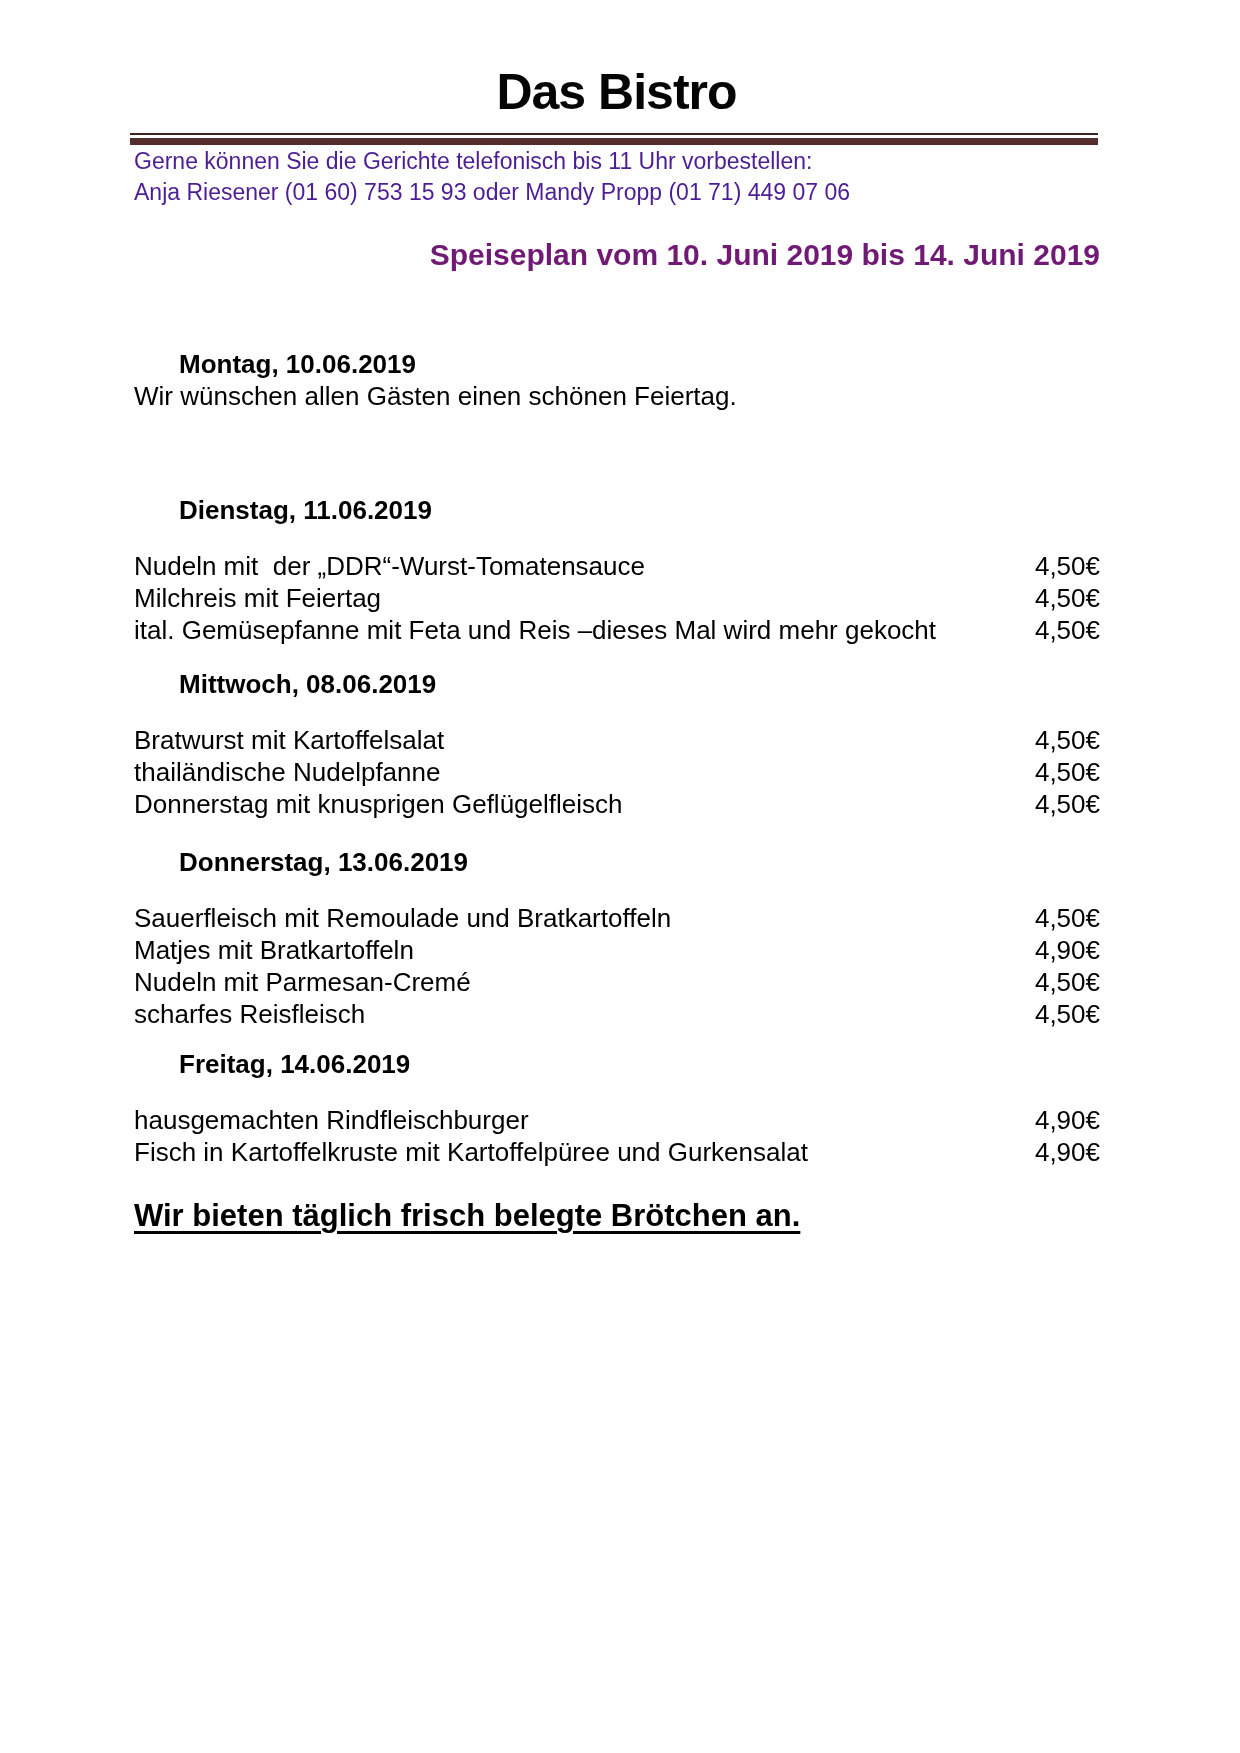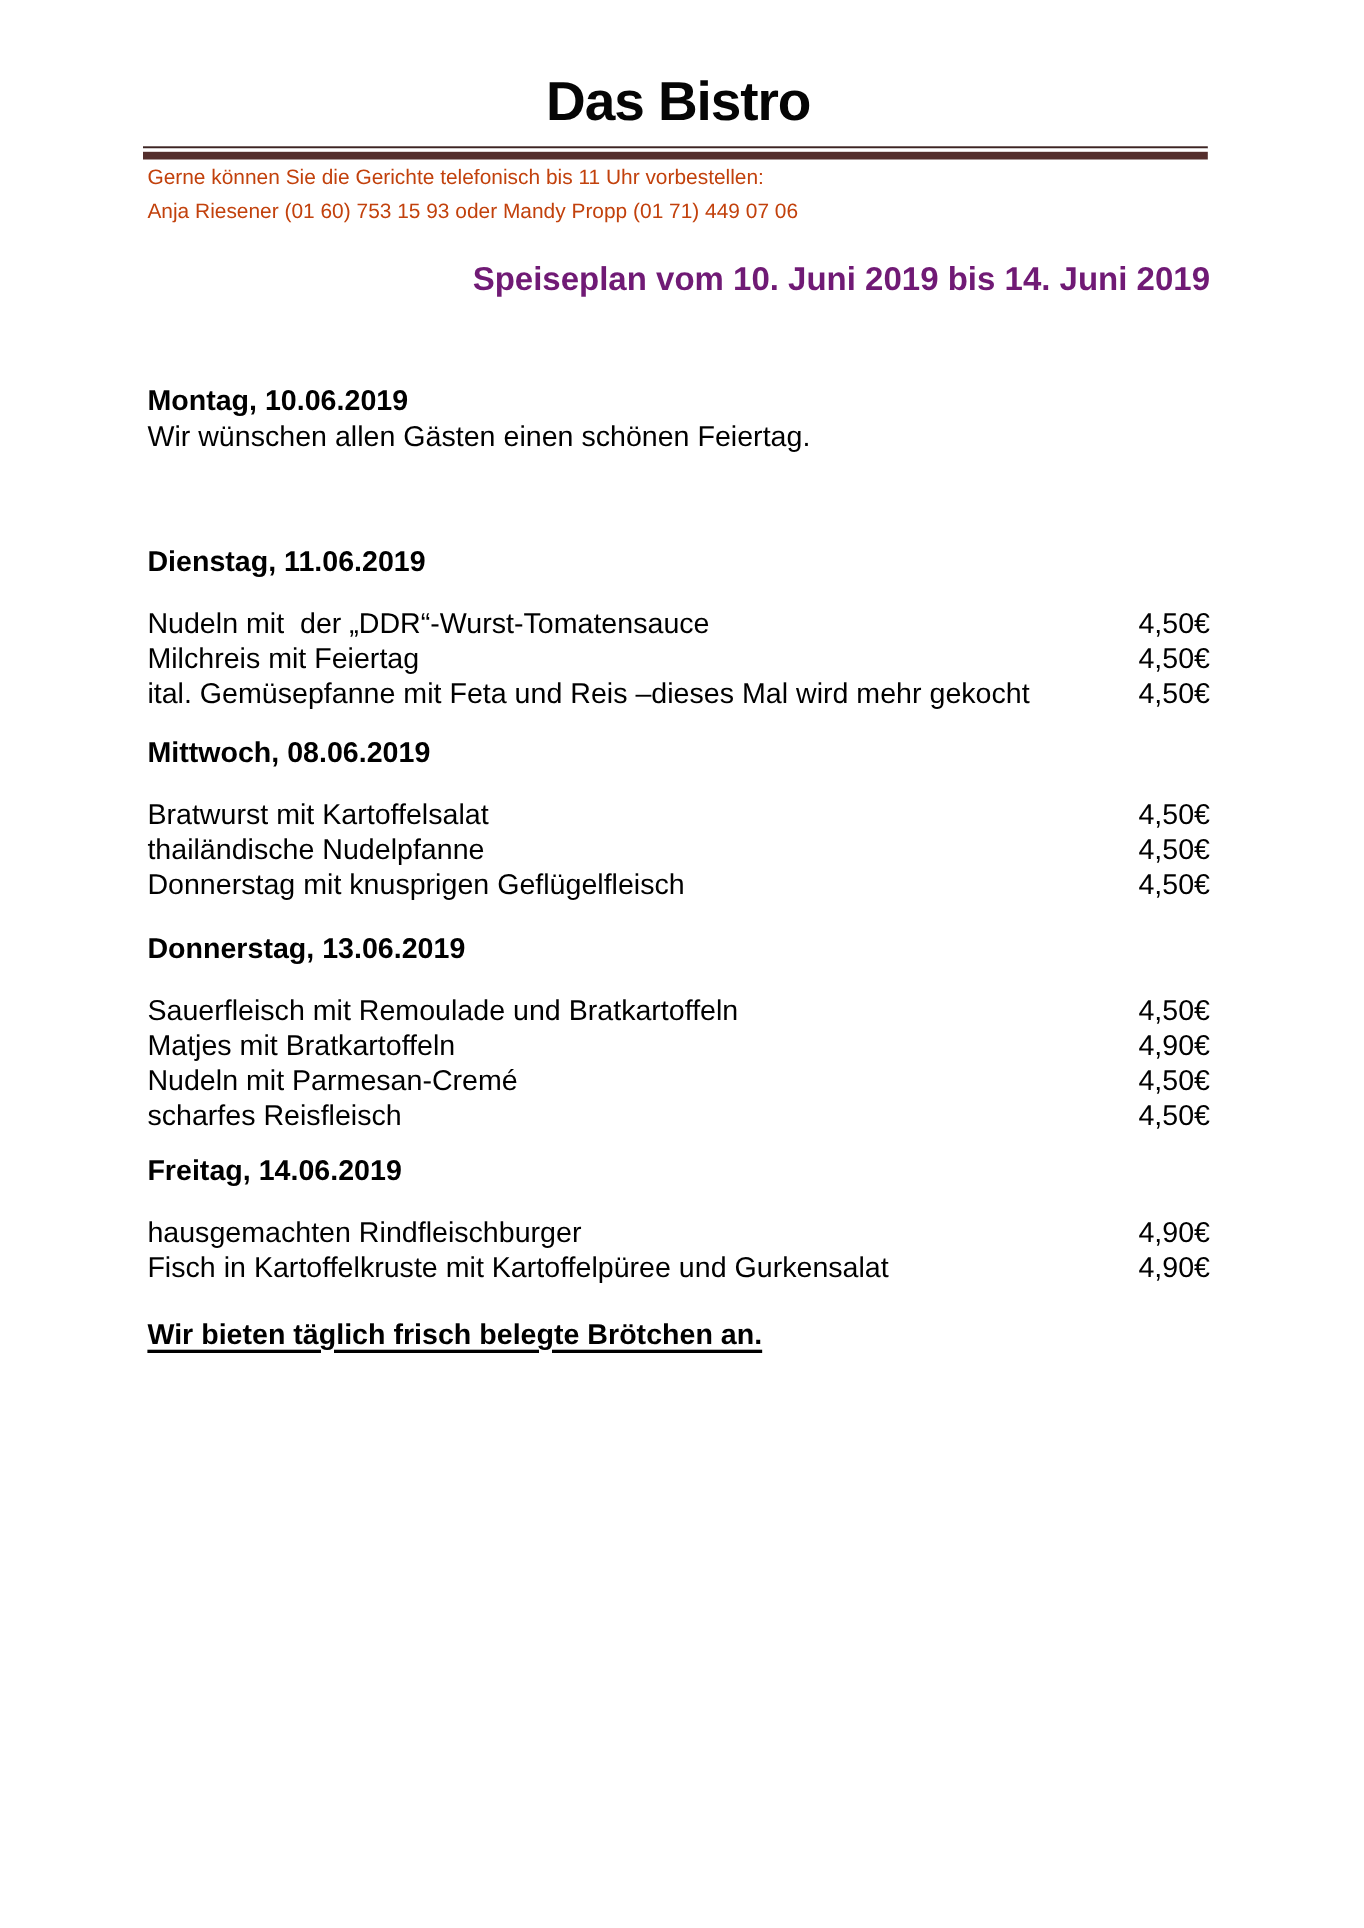--- a/index.html
+++ b/index.html
@@ -44,23 +44,23 @@
   }
   .header-divider .thick {
     height: 7px;
     background: #542e2c;
   }
   .info-block {
     position: absolute;
     left: 134px;
     width: 967px;
     top: 146px;
-    font-size: 19px;
+    font-size: 23px;
     line-height: 31px;
-    color: #c2410c;
+    color: #4c1d95;
   }
   .plan-title {
     position: absolute;
     left: 133px;
     width: 967px;
     top: 238px;
     text-align: right;
     font-size: 30px;
     font-weight: bold;
     color: #701a75;
@@ -68,40 +68,41 @@
   .day-section {
     position: absolute;
     left: 134px;
     width: 966px; 
     font-size: 26px;
     line-height: 32px;
   }
   .day-header {
     font-weight: bold;
     height: 32px;
+    margin-left: 45px;
   }
   .menu-item-row {
     display: flex;
     justify-content: space-between;
     align-items: baseline;
     height: 32px;
   }
   .menu-item-text {
     white-space: pre;
   }
   .menu-item-price {
     text-align: right;
     white-space: nowrap;
     margin-top: 24px;
   }
   .footer-note {
     position: absolute;
     left: 134px;
     top: 1198px;
-    font-size: 26px;
+    font-size: 31px;
     font-weight: bold;
     text-decoration: underline;
     text-decoration-thickness: 2.5px;
     text-underline-offset: 5px;
   }
   .bottom-divider {
     position: absolute;
     left: 148px;
     top: 1630px;
     width: 948px;

